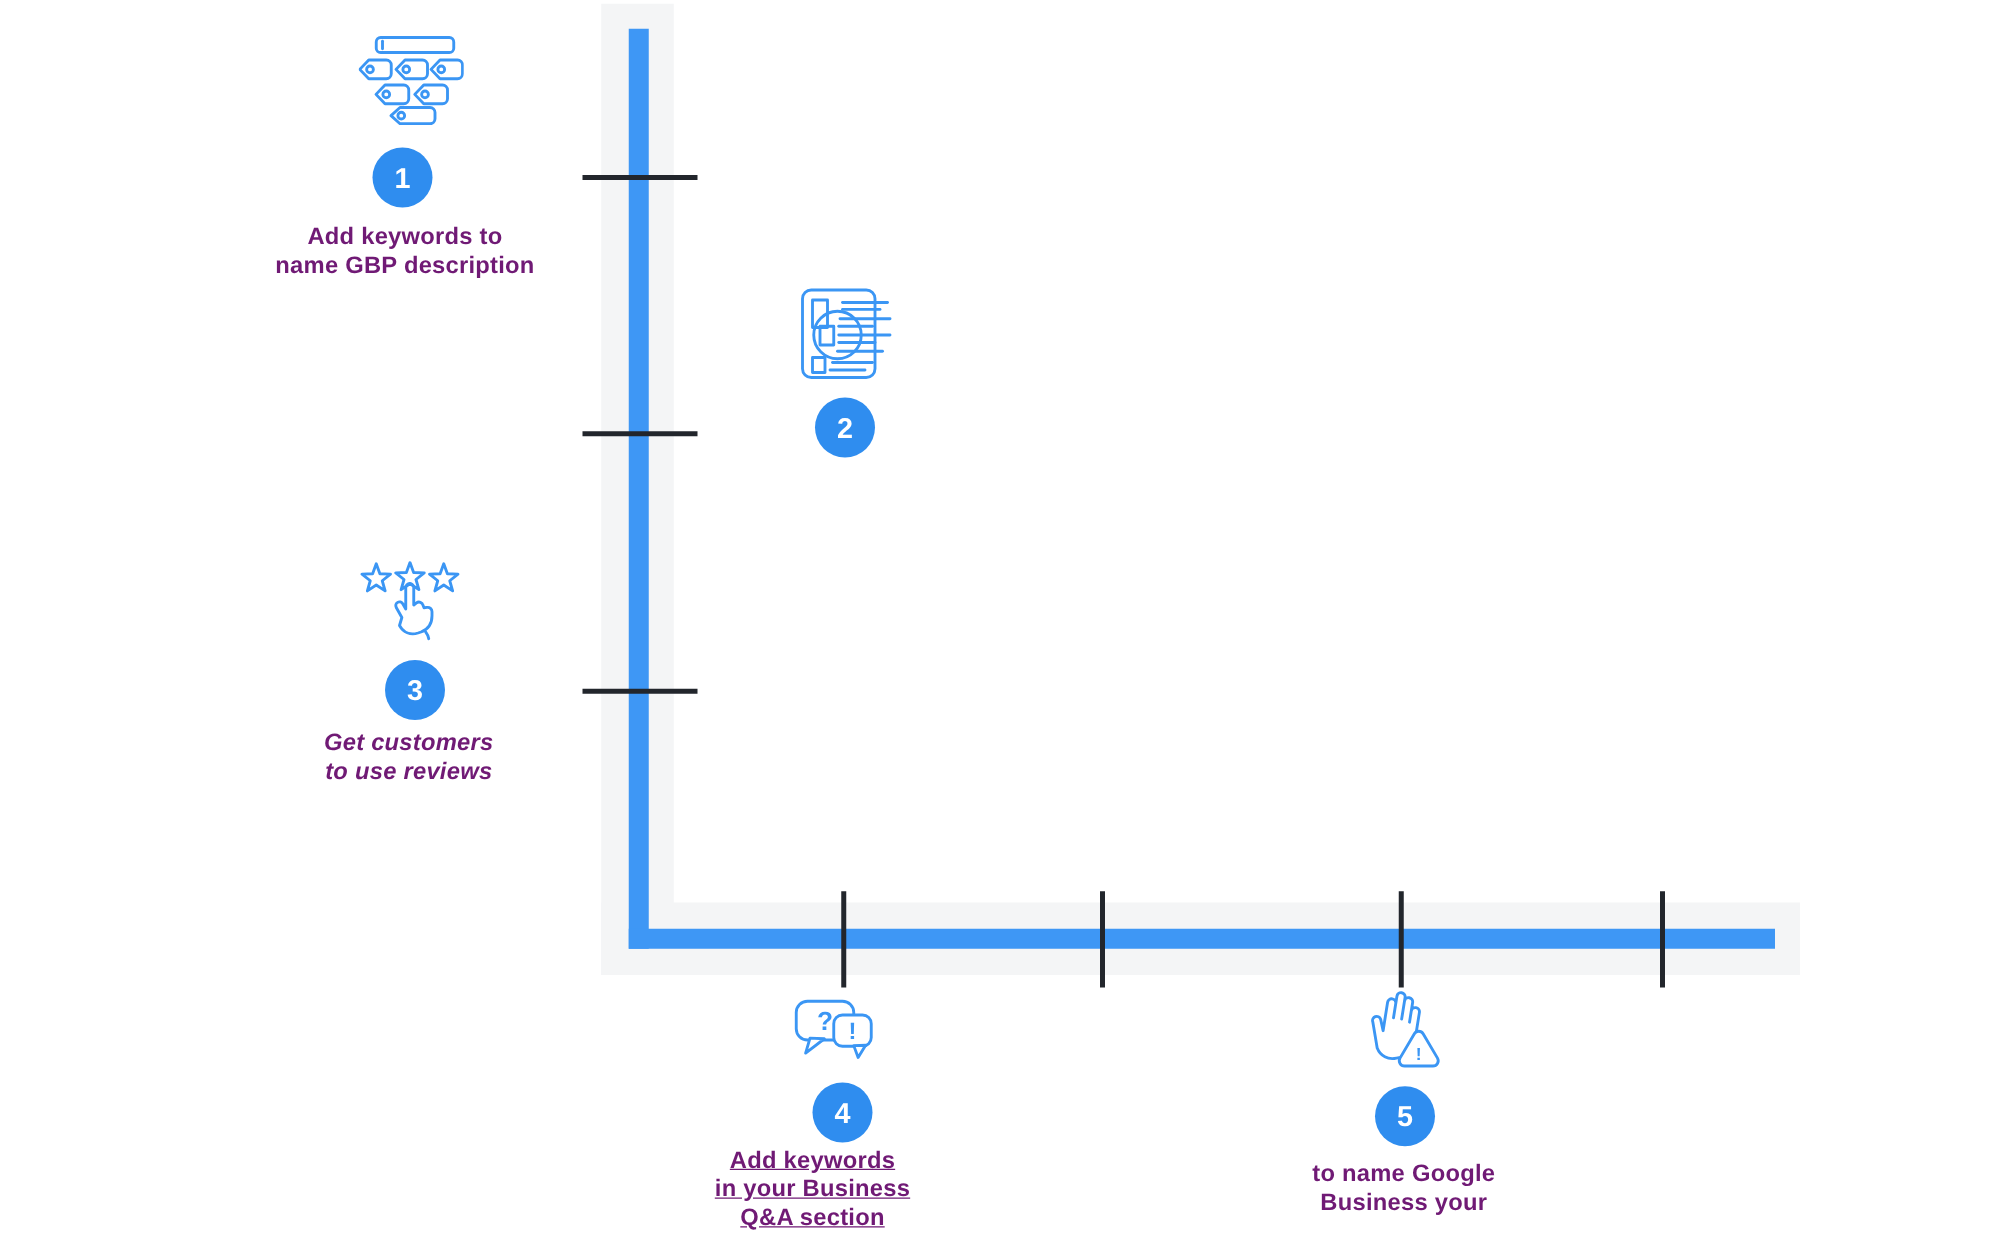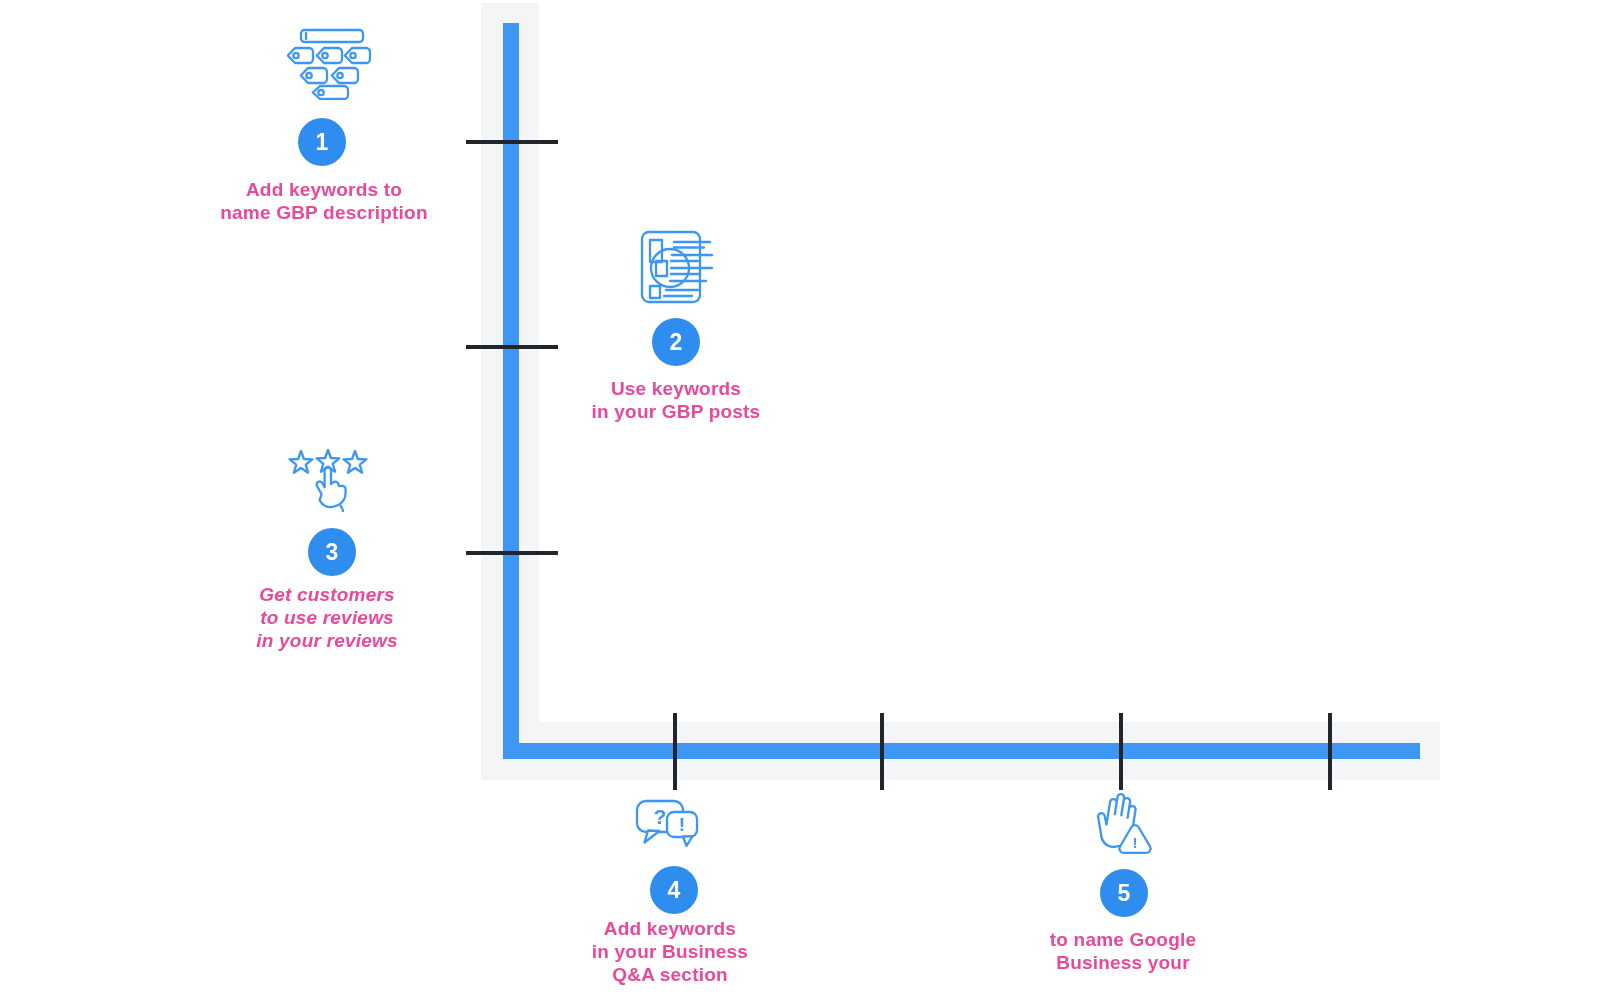--- a/index.html
+++ b/index.html
@@ -23,21 +23,21 @@
   .num-circle {
     width: 48px; height: 48px; border-radius: 50%;
     background: #2f8def;
     display: flex; align-items: center; justify-content: center;
     color: #ffffff; font-size: 23px; font-weight: 700;
   }
 
   
   .caption {
     width: 340px; text-align: center;
-    color: #ec4899; font-size: 19px; line-height: 23px;
+    color: #701a75; font-size: 19px; line-height: 23px;
     font-weight: 700; letter-spacing: 0.2px;
   }
 
   
   .icon svg { display: block; }
   .icon .st {
     fill: none; stroke: #3b96f4; stroke-width: 2.3;
     stroke-linecap: round; stroke-linejoin: round;
   }
   .icon .st-fill-white { fill: #ffffff; }
@@ -107,57 +107,52 @@
       <line class="st" x1="31" y1="40" x2="72" y2="40"></line>
       <line class="st" x1="31" y1="46" x2="60" y2="46"></line>
       <line class="st" x1="30" y1="53" x2="66" y2="53"></line>
       <line class="st" x1="26" y1="62" x2="58" y2="62"></line>
       <line class="st" x1="24" y1="68" x2="52" y2="68"></line>
     </svg>
   </div>
   <div class="abs num-circle" style="left:652px; top:318px;">
     <span>2</span>
   </div>
-  <div class="abs caption" style="left:506px; top:377px;">
-    <div>Use keywords</div>
-    <div>in your GBP posts</div>
-  </div>
 
   <div class="abs icon" style="left:288px; top:449px;">
     <svg width="80" height="64" viewBox="0 0 80 64">
       <path class="st" transform="translate(13,14)" d="M0 -12 L2.9 -4 L11.4 -3.7 L4.8 1.6 L7.1 9.7 L0 5 L-7.1 9.7 L-4.8 1.6 L-11.4 -3.7 L-2.9 -4 Z"></path>
       <path class="st" transform="translate(40,13)" d="M0 -12 L2.9 -4 L11.4 -3.7 L4.8 1.6 L7.1 9.7 L0 5 L-7.1 9.7 L-4.8 1.6 L-11.4 -3.7 L-2.9 -4 Z"></path>
       <path class="st" transform="translate(67,14)" d="M0 -12 L2.9 -4 L11.4 -3.7 L4.8 1.6 L7.1 9.7 L0 5 L-7.1 9.7 L-4.8 1.6 L-11.4 -3.7 L-2.9 -4 Z"></path>
       <path class="st" d="M33.5 45 L29 37 A3 3 0 0 1 34.2 34 L36.6 38.2 V21 A3.2 3.2 0 0 1 43 21 V35 L45.2 33.3 A3.3 3.3 0 0 1 50.4 35.2 L51.2 37.2 L53.6 36.9 A3.5 3.5 0 0 1 57.6 40.4 V43.5 C57.6 49.8 54.4 54.4 48.8 56.6 L46.4 57.4 C40.2 59.3 34.6 56.9 31.6 51.4 Z"></path>
       <path class="st" d="M52.5 56.5 C54 58.5 54.8 60.2 55 62"></path>
     </svg>
   </div>
   <div class="abs num-circle" style="left:308px; top:528px;">
     <span>3</span>
   </div>
   <div class="abs caption" style="left:157px; top:583px;font-style:italic;">
     <div>Get customers</div>
     <div>to use reviews</div>
-    <div>in your reviews</div>
   </div>
 
   <div class="abs icon" style="left:635px; top:799px;">
     <svg width="68" height="54" viewBox="0 0 68 54">
       <rect class="st" x="2" y="2" width="46" height="31" rx="9"></rect>
       <path class="st st-fill-white" d="M13 31.5 L9.5 43.5 L24.5 32 Z"></path>
       <text class="glyph" x="25" y="25" font-size="21">?</text>
       <rect class="st st-fill-white" x="32" y="13" width="30" height="25" rx="7"></rect>
       <path class="st st-fill-white" d="M48 37.5 L51.5 47 L57.5 37.2 Z"></path>
       <text class="glyph" x="47" y="32" font-size="19">!</text>
     </svg>
   </div>
   <div class="abs num-circle" style="left:650px; top:866px;">
     <span>4</span>
   </div>
-  <div class="abs caption" style="left:500px; top:917px;">
+  <div class="abs caption" style="left:480px; top:917px;text-decoration:underline;">
     <div>Add keywords</div>
     <div>in your Business</div>
     <div>Q&amp;A section</div>
   </div>
 
   <div class="abs icon" style="left:1092px; top:790px;">
     <svg width="66" height="72" viewBox="0 0 66 72">
       <path class="st" transform="rotate(9 24 32)" d="M15 36 V13 A3.3 3.3 0 0 1 21.6 13 V24.5 V7 A3.3 3.3 0 0 1 28.2 7 V24.5 V10 A3.3 3.3 0 0 1 34.8 10 V26 V17 A3.3 3.3 0 0 1 41.4 17 V36 C41.4 46 38 52 32 55 L29 56 C22.5 58.5 16 56.5 12.5 50.5 L5.8 30.5 A3.3 3.3 0 0 1 11.6 27.2 Z"></path>
       <path class="st st-fill-white" d="M46.5 37 L58 56.5 A4.2 4.2 0 0 1 54.3 62.8 H31.7 A4.2 4.2 0 0 1 28 56.5 L39.5 37 A4.1 4.1 0 0 1 46.5 37 Z"></path>
       <text class="glyph" x="43" y="58" font-size="14">!</text>

